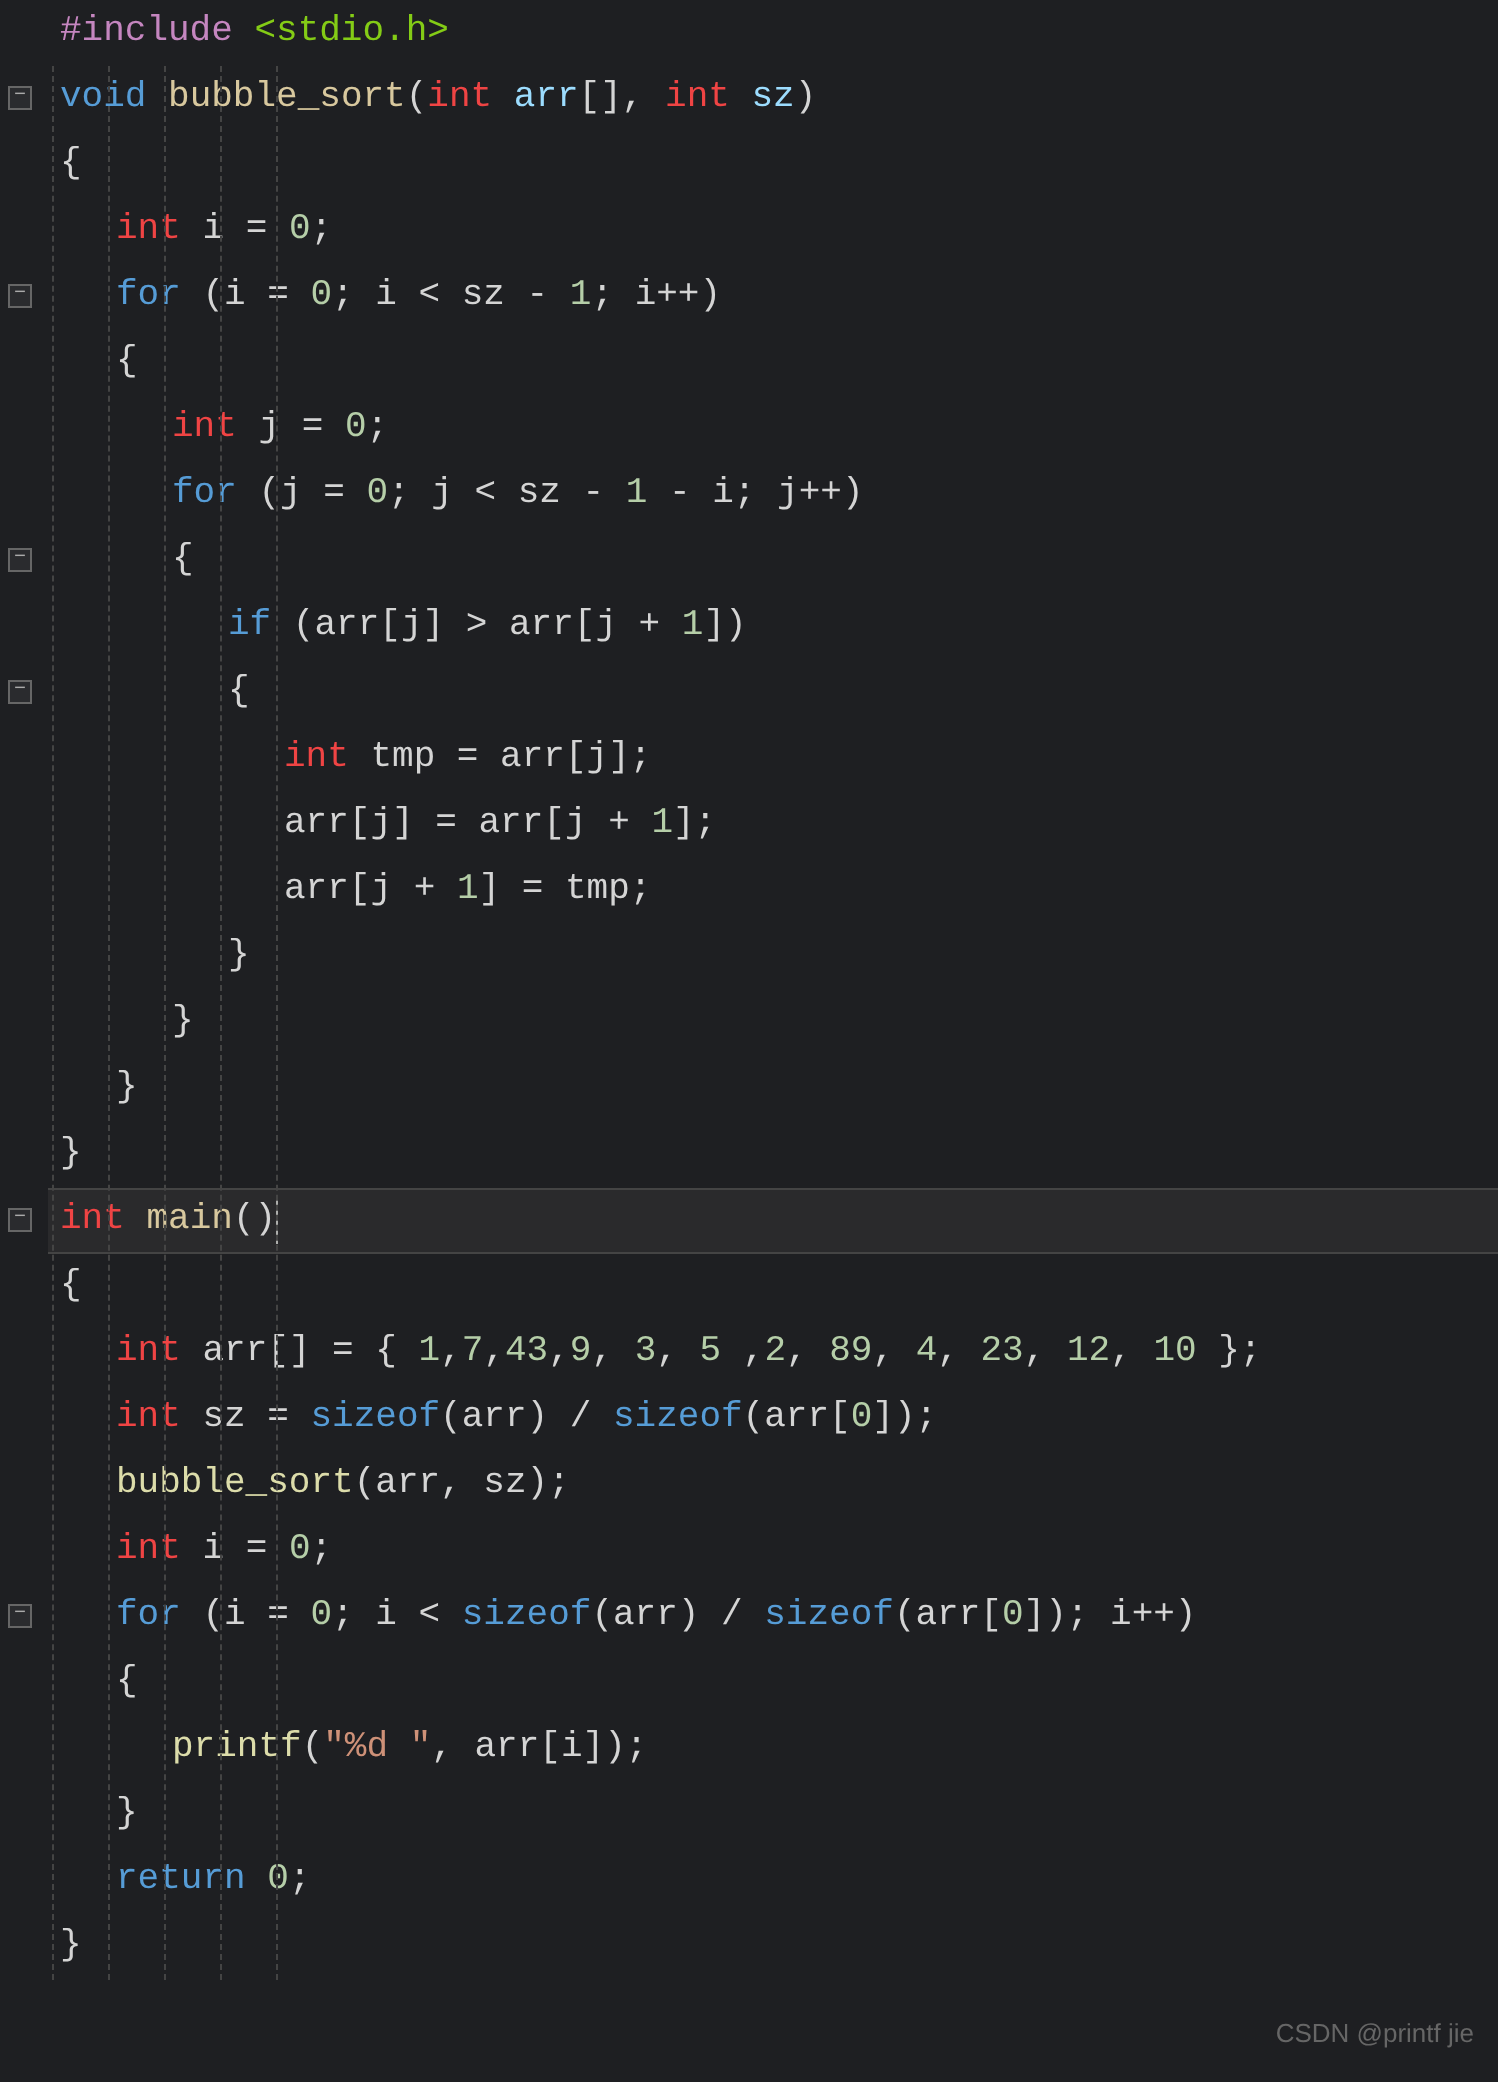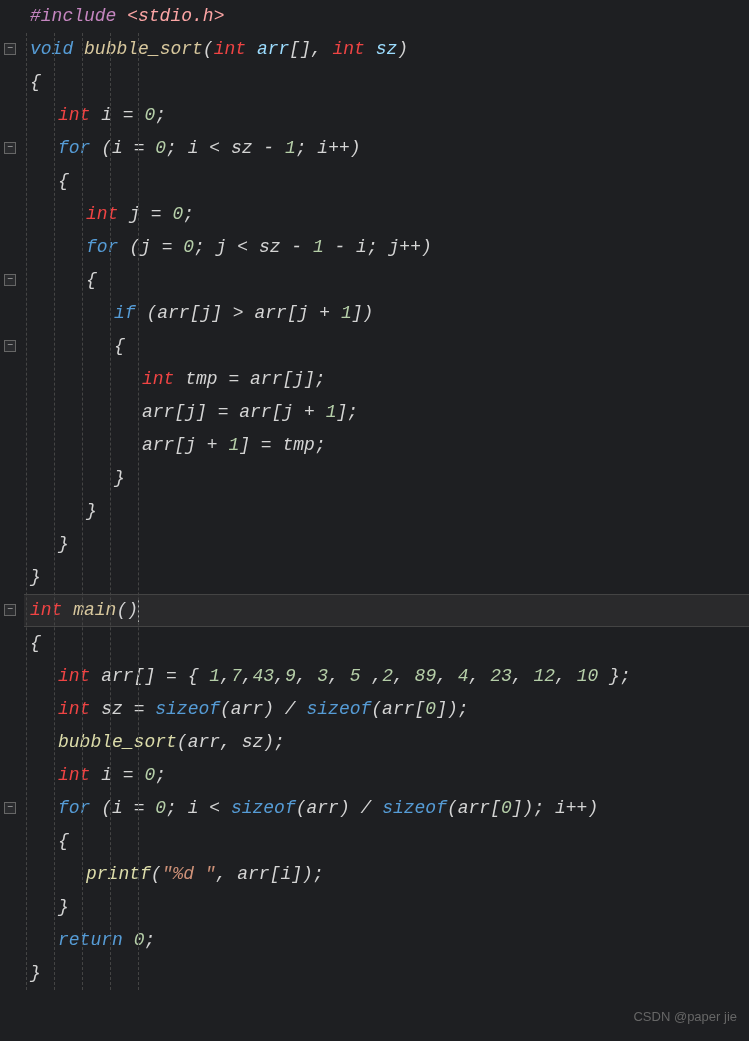--- a/index.html
+++ b/index.html
@@ -37,36 +37,35 @@
   line-height: 10px;
   text-align: center;
   cursor: pointer;
 }
 .code-area {
   flex: 1;
   padding-left: 4px;
   color: #d4d4d4;
   white-space: pre;
   position: relative;
-  font-style: italic;
 }
 .line { height: 33px; display: flex; align-items: center; }
 .line.highlighted {
   background: #2a2a2c;
   border-top: 1px solid #444;
   border-bottom: 1px solid #444;
 }
 .guide {
   position: absolute;
   top: 0;
   bottom: 0;
   border-left: 1px dashed #444;
 }
 .c-directive { color: #c586c0; }
-.c-include { color: #fca5a5; }
+.c-include { color: #84cc16; }
 .c-keyword { color: #569cd6; }
 .c-type { color: #ef4444; }
 .c-func { color: #dcdcaa; }
 .c-funcdef { color: #d8c89e; }
 .c-param { color: #9cdcfe; }
 .c-var { color: #d4d4d4; }
 .c-punct { color: #d4d4d4; }
 .c-num { color: #b5cea8; }
 .c-op { color: #d4d4d4; }
 .c-str { color: #ce9178; }
@@ -94,13 +93,13 @@
   <div class="gutter" id="gutter">
       <div class="fold-icon" style="top: 43px;">−</div>
       <div class="fold-icon" style="top: 142px;">−</div>
       <div class="fold-icon" style="top: 274px;">−</div>
       <div class="fold-icon" style="top: 340px;">−</div>
       <div class="fold-icon" style="top: 604px;">−</div>
       <div class="fold-icon" style="top: 802px;">−</div>
     </div>
   <div class="code-area" id="code-area"><div class="line" style="padding-left: 6px;"><span class="c-directive">#include </span><span class="c-include">&lt;stdio.h&gt;</span></div><div class="line" style="padding-left: 6px;"><span class="c-keyword">void</span><span> </span><span class="c-funcdef">bubble_sort</span><span class="c-punct">(</span><span class="c-type">int</span><span> </span><span class="c-param">arr</span><span class="c-punct">[], </span><span class="c-type">int</span><span> </span><span class="c-param">sz</span><span class="c-punct">)</span></div><div class="line" style="padding-left: 6px;"><span class="c-punct">{</span></div><div class="line" style="padding-left: 34px;"><span class="c-type">int</span><span> </span><span class="c-var">i</span><span class="c-op"> = </span><span class="c-num">0</span><span class="c-punct">;</span></div><div class="line" style="padding-left: 34px;"><span class="c-keyword">for</span><span class="c-punct"> (</span><span class="c-var">i</span><span class="c-op"> = </span><span class="c-num">0</span><span class="c-punct">; </span><span class="c-var">i</span><span class="c-op"> &lt; </span><span class="c-var">sz</span><span class="c-op"> - </span><span class="c-num">1</span><span class="c-punct">; </span><span class="c-var">i</span><span class="c-punct">++)</span></div><div class="line" style="padding-left: 34px;"><span class="c-punct">{</span></div><div class="line" style="padding-left: 62px;"><span class="c-type">int</span><span> </span><span class="c-var">j</span><span class="c-op"> = </span><span class="c-num">0</span><span class="c-punct">;</span></div><div class="line" style="padding-left: 62px;"><span class="c-keyword">for</span><span class="c-punct"> (</span><span class="c-var">j</span><span class="c-op"> = </span><span class="c-num">0</span><span class="c-punct">; </span><span class="c-var">j</span><span class="c-op"> &lt; </span><span class="c-var">sz</span><span class="c-op"> - </span><span class="c-num">1</span><span class="c-op"> - </span><span class="c-var">i</span><span class="c-punct">; </span><span class="c-var">j</span><span class="c-punct">++)</span></div><div class="line" style="padding-left: 62px;"><span class="c-punct">{</span></div><div class="line" style="padding-left: 90px;"><span class="c-keyword">if</span><span class="c-punct"> (</span><span class="c-var">arr</span><span class="c-punct">[</span><span class="c-var">j</span><span class="c-op">] &gt; </span><span class="c-var">arr</span><span class="c-punct">[</span><span class="c-var">j</span><span class="c-op"> + </span><span class="c-num">1</span><span class="c-punct">])</span></div><div class="line" style="padding-left: 90px;"><span class="c-punct">{</span></div><div class="line" style="padding-left: 118px;"><span class="c-type">int</span><span> </span><span class="c-var">tmp</span><span class="c-op"> = </span><span class="c-var">arr</span><span class="c-punct">[</span><span class="c-var">j</span><span class="c-punct">];</span></div><div class="line" style="padding-left: 118px;"><span class="c-var">arr</span><span class="c-punct">[</span><span class="c-var">j</span><span class="c-op">] = </span><span class="c-var">arr</span><span class="c-punct">[</span><span class="c-var">j</span><span class="c-op"> + </span><span class="c-num">1</span><span class="c-punct">];</span></div><div class="line" style="padding-left: 118px;"><span class="c-var">arr</span><span class="c-punct">[</span><span class="c-var">j</span><span class="c-op"> + </span><span class="c-num">1</span><span class="c-op">] = </span><span class="c-var">tmp</span><span class="c-punct">;</span></div><div class="line" style="padding-left: 90px;"><span class="c-punct">}</span></div><div class="line" style="padding-left: 62px;"><span class="c-punct">}</span></div><div class="line" style="padding-left: 34px;"><span class="c-punct">}</span></div><div class="line" style="padding-left: 6px;"><span class="c-punct">}</span></div><div class="line highlighted" style="padding-left: 6px;"><span class="c-type">int</span><span> </span><span class="c-funcdef">main</span><span class="c-punct">()</span><span class="cursor"></span></div><div class="line" style="padding-left: 6px;"><span class="c-punct">{</span></div><div class="line" style="padding-left: 34px;"><span class="c-type">int</span><span> </span><span class="c-var">arr</span><span class="c-punct">[] = { </span><span class="c-num">1</span><span class="c-punct">,</span><span class="c-num">7</span><span class="c-punct">,</span><span class="c-num">43</span><span class="c-punct">,</span><span class="c-num">9</span><span class="c-punct">, </span><span class="c-num">3</span><span class="c-punct">, </span><span class="c-num">5</span><span class="c-punct"> ,</span><span class="c-num">2</span><span class="c-punct">, </span><span class="c-num">89</span><span class="c-punct">, </span><span class="c-num">4</span><span class="c-punct">, </span><span class="c-num">23</span><span class="c-punct">, </span><span class="c-num">12</span><span class="c-punct">, </span><span class="c-num">10</span><span class="c-punct"> };</span></div><div class="line" style="padding-left: 34px;"><span class="c-type">int</span><span> </span><span class="c-var">sz</span><span class="c-op"> = </span><span class="c-sizeof">sizeof</span><span class="c-punct">(</span><span class="c-var">arr</span><span class="c-op">) / </span><span class="c-sizeof">sizeof</span><span class="c-punct">(</span><span class="c-var">arr</span><span class="c-punct">[</span><span class="c-num">0</span><span class="c-punct">]);</span></div><div class="line" style="padding-left: 34px;"><span class="c-func">bubble_sort</span><span class="c-punct">(</span><span class="c-var">arr</span><span class="c-punct">, </span><span class="c-var">sz</span><span class="c-punct">);</span></div><div class="line" style="padding-left: 34px;"><span class="c-type">int</span><span> </span><span class="c-var">i</span><span class="c-op"> = </span><span class="c-num">0</span><span class="c-punct">;</span></div><div class="line" style="padding-left: 34px;"><span class="c-keyword">for</span><span class="c-punct"> (</span><span class="c-var">i</span><span class="c-op"> = </span><span class="c-num">0</span><span class="c-punct">; </span><span class="c-var">i</span><span class="c-op"> &lt; </span><span class="c-sizeof">sizeof</span><span class="c-punct">(</span><span class="c-var">arr</span><span class="c-op">) / </span><span class="c-sizeof">sizeof</span><span class="c-punct">(</span><span class="c-var">arr</span><span class="c-punct">[</span><span class="c-num">0</span><span class="c-punct">]); </span><span class="c-var">i</span><span class="c-punct">++)</span></div><div class="line" style="padding-left: 34px;"><span class="c-punct">{</span></div><div class="line" style="padding-left: 62px;"><span class="c-func">printf</span><span class="c-punct">(</span><span class="c-str">"%d "</span><span class="c-punct">, </span><span class="c-var">arr</span><span class="c-punct">[</span><span class="c-var">i</span><span class="c-punct">]);</span></div><div class="line" style="padding-left: 34px;"><span class="c-punct">}</span></div><div class="line" style="padding-left: 34px;"><span class="c-keyword">return</span><span> </span><span class="c-num">0</span><span class="c-punct">;</span></div><div class="line" style="padding-left: 6px;"><span class="c-punct">}</span></div><div class="guide" style="left: 6px; top: 33px; height: 957px;"></div><div class="guide" style="left: 34px; top: 33px; height: 957px;"></div><div class="guide" style="left: 62px; top: 33px; height: 957px;"></div><div class="guide" style="left: 90px; top: 33px; height: 957px;"></div><div class="guide" style="left: 118px; top: 33px; height: 957px;"></div></div>
 </div>
-<div class="watermark">CSDN @paper jie</div>
+<div class="watermark">CSDN @printf jie</div>
 
 </body></html>

